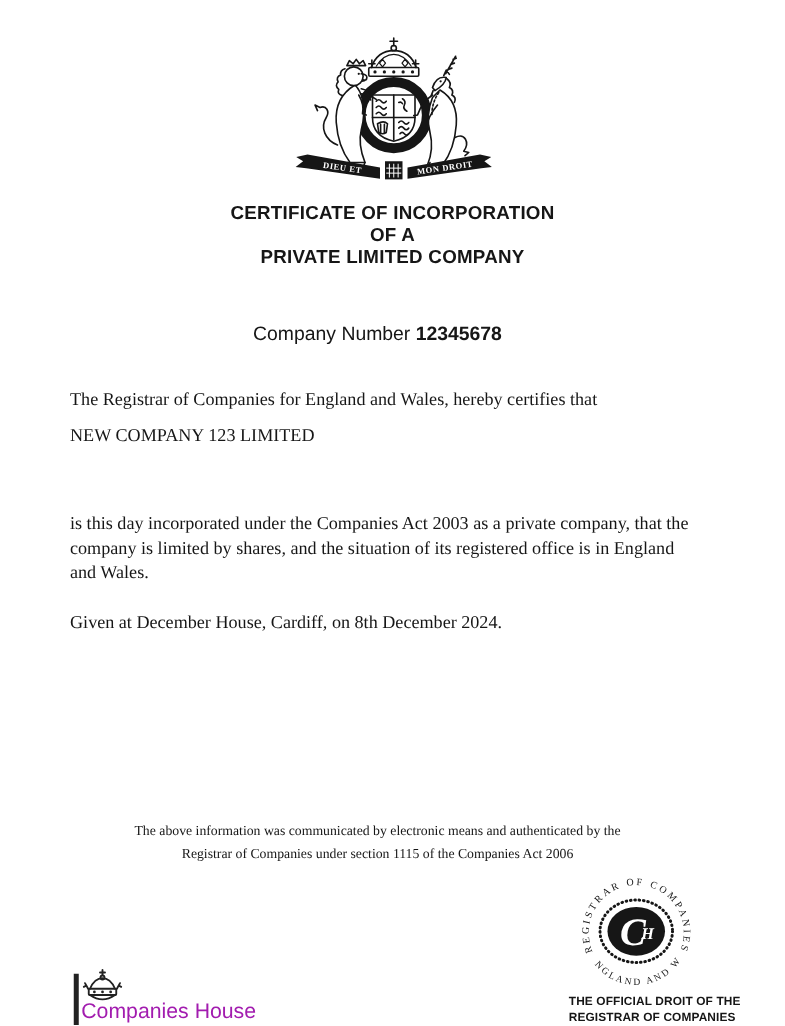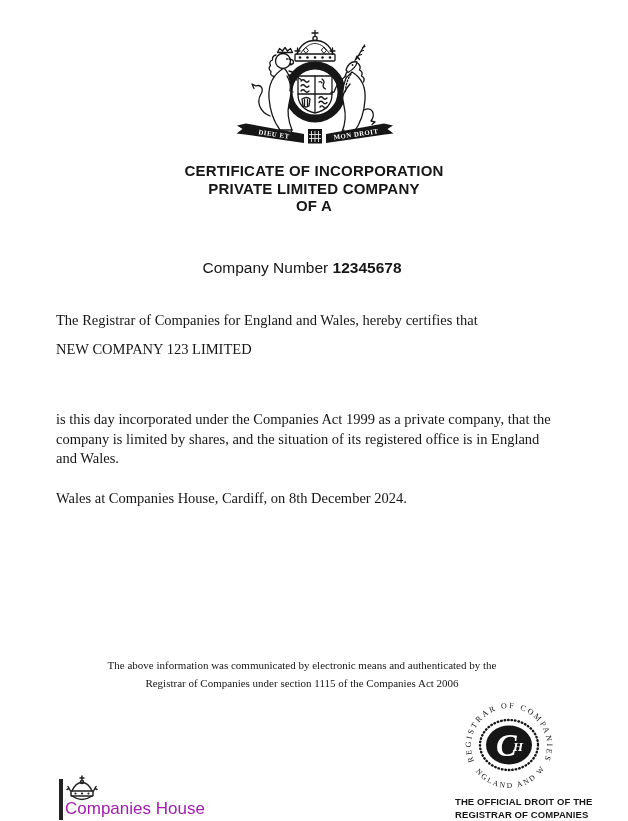--- a/index.html
+++ b/index.html
@@ -100,40 +100,40 @@
       <path class="blk" d="M92,106 L150,95.5 L159,97.5 L153.5,101 L159.5,105.5 L151,106.5 L92,115 Z"></path>
       <rect x="74" y="101" width="14" height="14.5" class="blk"></rect>
       <path d="M77.5,103 v11 M81,103 v11 M84.5,103 v11 M75,106.5 h12 M75,110.5 h12" stroke="#ffffff" stroke-width="0.8" fill="none"></path>
       <text class="ribbon-text" x="40" y="108.5" text-anchor="middle" transform="rotate(8 40 106)">DIEU ET</text>
       <text class="ribbon-text" x="122" y="108.5" text-anchor="middle" transform="rotate(-8 122 106)">MON DROIT</text>
     </g>
   </svg>
 
   <div class="abs center-block title sans">
     <div>CERTIFICATE OF INCORPORATION</div>
+    <div>OF A</div>
     <div>PRIVATE LIMITED COMPANY</div>
-    <div>OF A</div>
   </div>
 
   <div class="abs center-block company-number sans">
     <span>Company Number </span><b>12345678</b>
   </div>
 
   <div class="abs bodytext certifies">The Registrar of Companies for England and Wales, hereby certifies that</div>
 
   <div class="abs bodytext company-name">NEW COMPANY 123 LIMITED</div>
 
   <div class="abs bodytext paragraph">
-    <div>is this day incorporated under the Companies Act 1999 as a private company, that the</div>
+    <div>is this day incorporated under the Companies Act 2003 as a private company, that the</div>
     <div>company is limited by shares, and the situation of its registered office is in England</div>
     <div>and Wales.</div>
   </div>
 
   <div class="abs bodytext given">
-    <span>Wales at Companies House, Cardiff, on </span><b>8th December 2024</b><span>.</span>
+    <span>Given at December House, Cardiff, on </span><b>8th December 2024</b><span>.</span>
   </div>
 
   <div class="abs center-block auth">
     <div>The above information was communicated by electronic means and authenticated by the</div>
     <div>Registrar of Companies under section 1115 of the Companies Act 2006</div>
   </div>
 
   <svg class="abs seal-svg" viewBox="0 0 114 98">
     <path id="sealTop" d="M21,63.9 A38,38 0 1 1 91,63.9" fill="none"></path>
     <path id="sealBottom" d="M21.2,72.5 A42,42 0 0 0 90.8,72.5" fill="none"></path>

